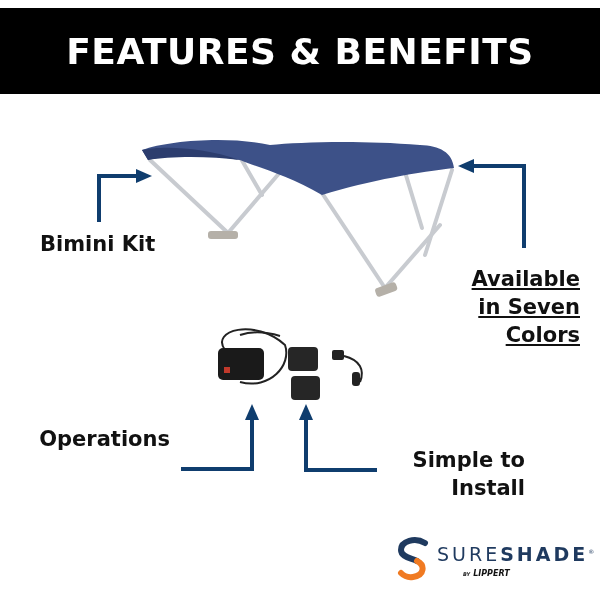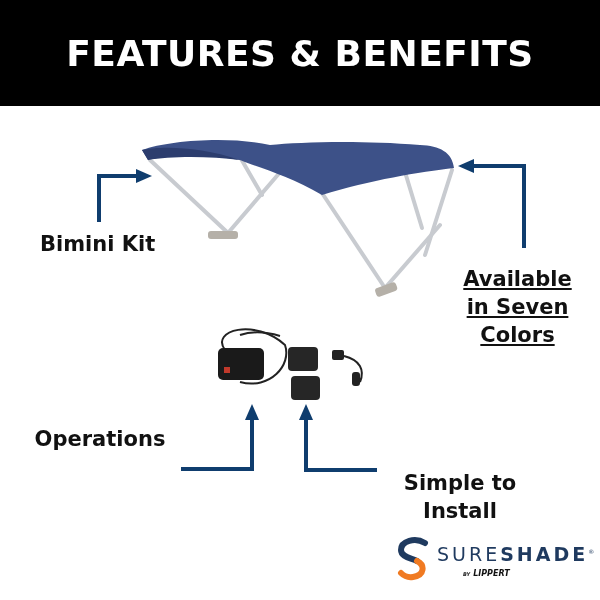--- a/index.html
+++ b/index.html
@@ -1,19 +1,19 @@
 <!DOCTYPE html>
 <html><head>
   <meta charset="utf-8">
   <style>
     html, body { margin: 0; padding: 0; }
     body { width: 600px; height: 600px; background: #ffffff; position: relative; overflow: hidden; font-family: "DejaVu Sans", sans-serif; }
-    .header { position: absolute; left: 0; top: 0; width: 600px; height: 106px; background: #000; display: flex; align-items: center; justify-content: center; }
+    .header { position: absolute; left: 0; top: 8px; width: 600px; height: 86px; background: #000; display: flex; align-items: center; justify-content: center; }
     .header-title { color: #fff; font-weight: bold; font-size: 36px; letter-spacing: 0.5px; font-family: "DejaVu Sans", sans-serif; }
-    .label { position: absolute; font-weight: bold; color: #111; font-size: 21px; line-height: 28px; text-align: center; font-family: "DejaVu Sans", sans-serif; }
+    .label { position: absolute; font-weight: bold; color: #111; font-size: 21px; line-height: 28px; text-align: right; font-family: "DejaVu Sans", sans-serif; }
     .label div { white-space: nowrap; }
     svg.overlay { position: absolute; left: 0; top: 0; }
     .logo { position: absolute; left: 395px; top: 537px; width: 200px; height: 50px; }
     .logo-word { position: absolute; left: 42px; top: 6px; font-size: 19px; letter-spacing: 3px; color: #1f3a5f; font-family: "DejaVu Sans", sans-serif; white-space: nowrap; }
     .logo-word .light { font-weight: normal; }
     .logo-word .bold { font-weight: bold; }
     .logo-tag { position: absolute; left: 68px; top: 32px; font-size: 8px; font-weight: bold; font-style: italic; color: #111; font-family: "DejaVu Sans", sans-serif; white-space: nowrap; }
     .logo-tag .by { font-size: 5px; margin-right: 3px; }
   </style>
 </head>
@@ -77,21 +77,21 @@
 <div class="label" style="left:455px; top:265px; width:125px;text-decoration:underline;">
   <div>Available</div>
   <div>in Seven</div>
   <div>Colors</div>
 </div>
 
 <div class="label" style="left:30px; top:425px; width:140px;">
   <div>Operations</div>
 </div>
 
-<div class="label" style="left:395px; top:446px; width:130px;margin-top:23px;">
+<div class="label" style="left:395px; top:446px; width:130px;">
   <div>Simple to</div>
   <div>Install</div>
 </div>
 
 <div class="logo">
   <svg width="40" height="44" viewBox="0 0 40 44" style="position:absolute;left:0;top:0;">
     <path d="M30 6 C 20 0, 6 4, 6 13 C 6 20, 16 21, 22 24" stroke="#1f3a5f" stroke-width="6" fill="none" stroke-linecap="round"></path>
     <path d="M22 24 C 30 28, 30 38, 18 40 C 12 41, 8 38, 6 36" stroke="#f07a22" stroke-width="6" fill="none" stroke-linecap="round"></path>
   </svg>
   <div class="logo-word">

